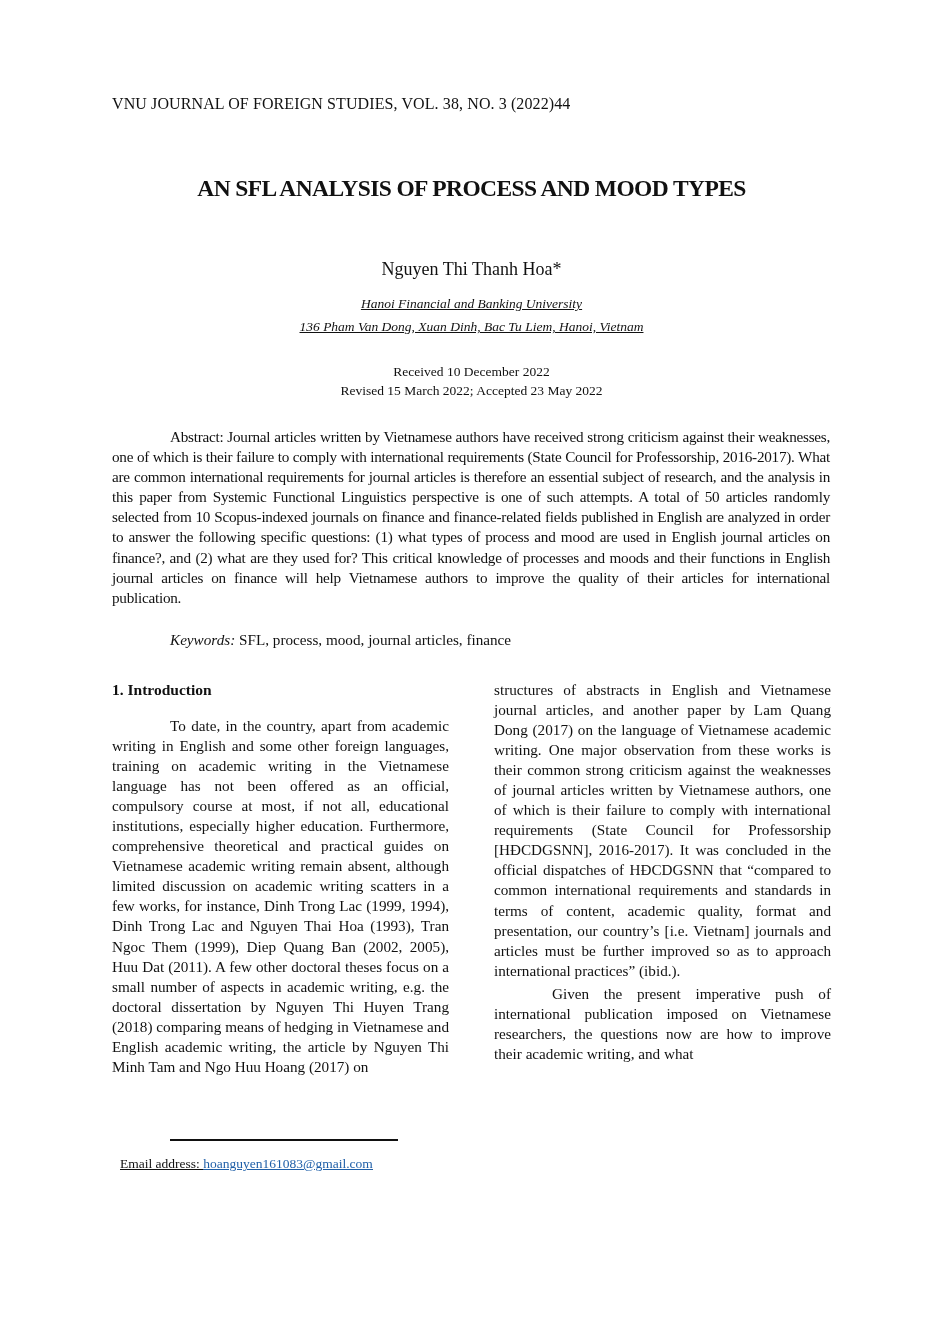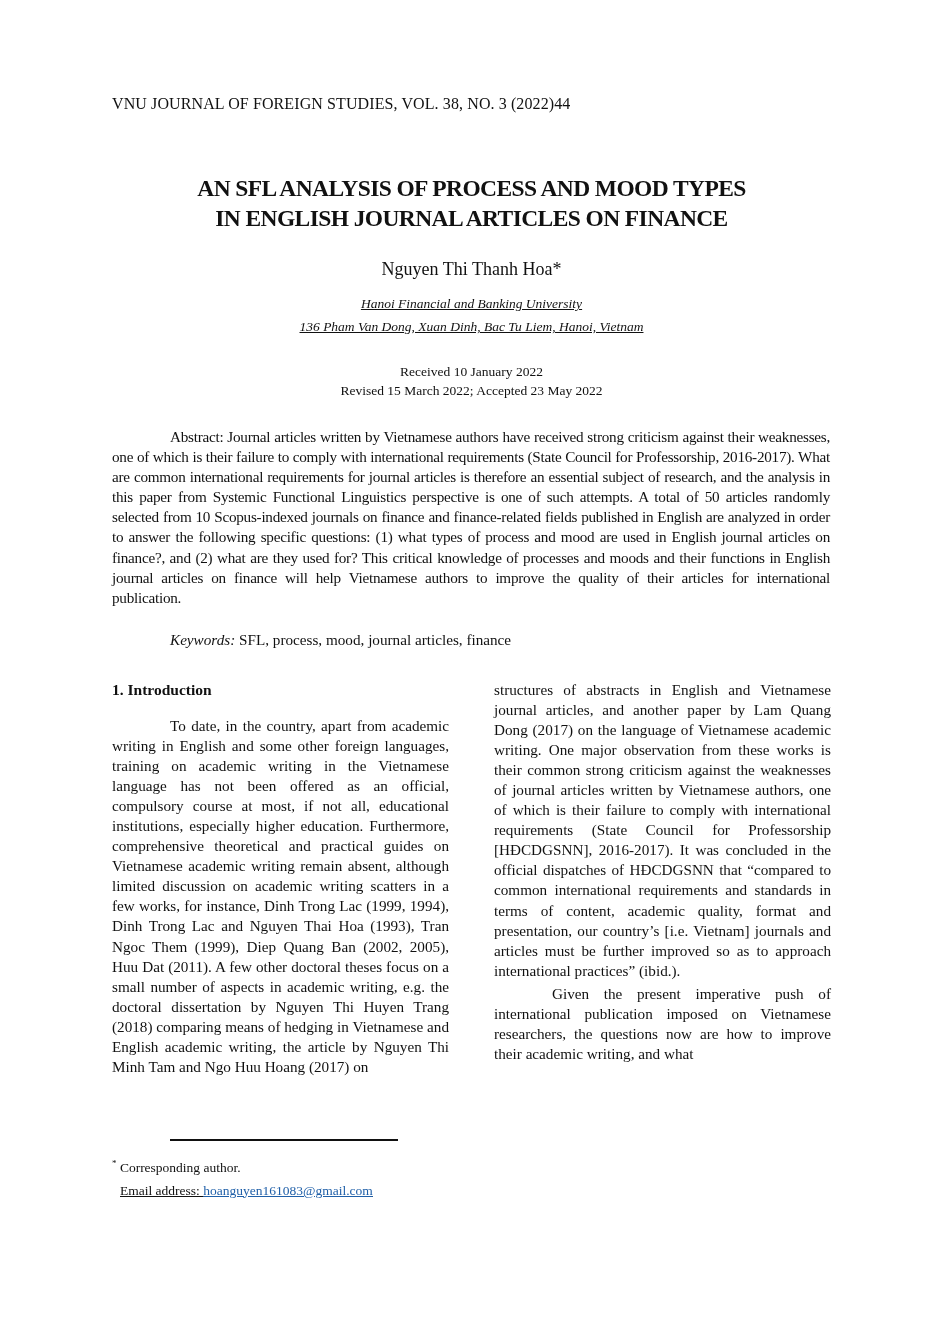--- a/index.html
+++ b/index.html
@@ -44,28 +44,27 @@
 </head>
 <body>
 
 <div class="abs running-header">
   <span>VNU JOURNAL OF FOREIGN STUDIES, VOL. 38, NO. 3 (2022)</span>
   <span>44</span>
 </div>
 
 <div class="abs title">
   <div>AN SFL ANALYSIS OF PROCESS AND MOOD TYPES</div>
-  <div>IN ENGLISH JOURNAL ARTICLES ON FINANCE</div>
 </div>
 
 <div class="abs author">Nguyen Thi Thanh Hoa*</div>
 <div class="abs affil" style="top:296px;">Hanoi Financial and Banking University</div>
 <div class="abs affil" style="top:319px;">136 Pham Van Dong, Xuan Dinh, Bac Tu Liem, Hanoi, Vietnam</div>
 
-<div class="abs dates" style="top:364px;">Received 10 January 2022</div>
+<div class="abs dates" style="top:364px;">Received 10 December 2022</div>
 <div class="abs dates" style="top:383px;">Revised 15 March 2022; Accepted 23 May 2022</div>
 
 <div class="abs abstract">
   <b>Abstract:</b><span> Journal articles written by Vietnamese authors have received strong criticism against their weaknesses, one of which is their failure to comply with international requirements (State Council for Professorship, 2016-2017). What are common international requirements for journal articles is therefore an essential subject of research, and the analysis in this paper from Systemic Functional Linguistics perspective is one of such attempts. A total of 50 articles randomly selected from 10 Scopus-indexed journals on finance and finance-related fields published in English are analyzed in order to answer the following specific questions: (1) what types of process and mood are used in English journal articles on finance?, and (2) what are they used for? This critical knowledge of processes and moods and their functions in English journal articles on finance will help Vietnamese authors to improve the quality of their articles for international publication.</span>
 </div>
 
 <div class="abs keywords">
   <i>Keywords:</i><span> SFL, process, mood, journal articles, finance</span>
 </div>
 
@@ -76,15 +75,14 @@
 </div>
 
 <div class="abs col col-right">
   <p>structures of abstracts in English and Vietnamese journal articles, and another paper by Lam Quang Dong (2017) on the language of Vietnamese academic writing. One major observation from these works is their common strong criticism against the weaknesses of journal articles written by Vietnamese authors, one of which is their failure to comply with international requirements (State Council for Professorship [HĐCDGSNN], 2016-2017). It was concluded in the official dispatches of HĐCDGSNN that “compared to common international requirements and standards in terms of content, academic quality, format and presentation, our country’s [i.e. Vietnam] journals and articles must be further improved so as to approach international practices” (ibid.).</p>
   <p class="ind gap">Given the present imperative push of international publication imposed on Vietnamese researchers, the questions now are how to improve their academic writing, and what</p>
 </div>
 
 <div class="abs footnote-rule"></div>
 
 <div class="abs footnote">
-  <div><sup>*</sup><span> Corresponding author.</span></div>
   <div class="fn-line2"><span>Email address: </span><a>hoanguyen161083@gmail.com</a></div>
 </div>
 
 </body></html>

